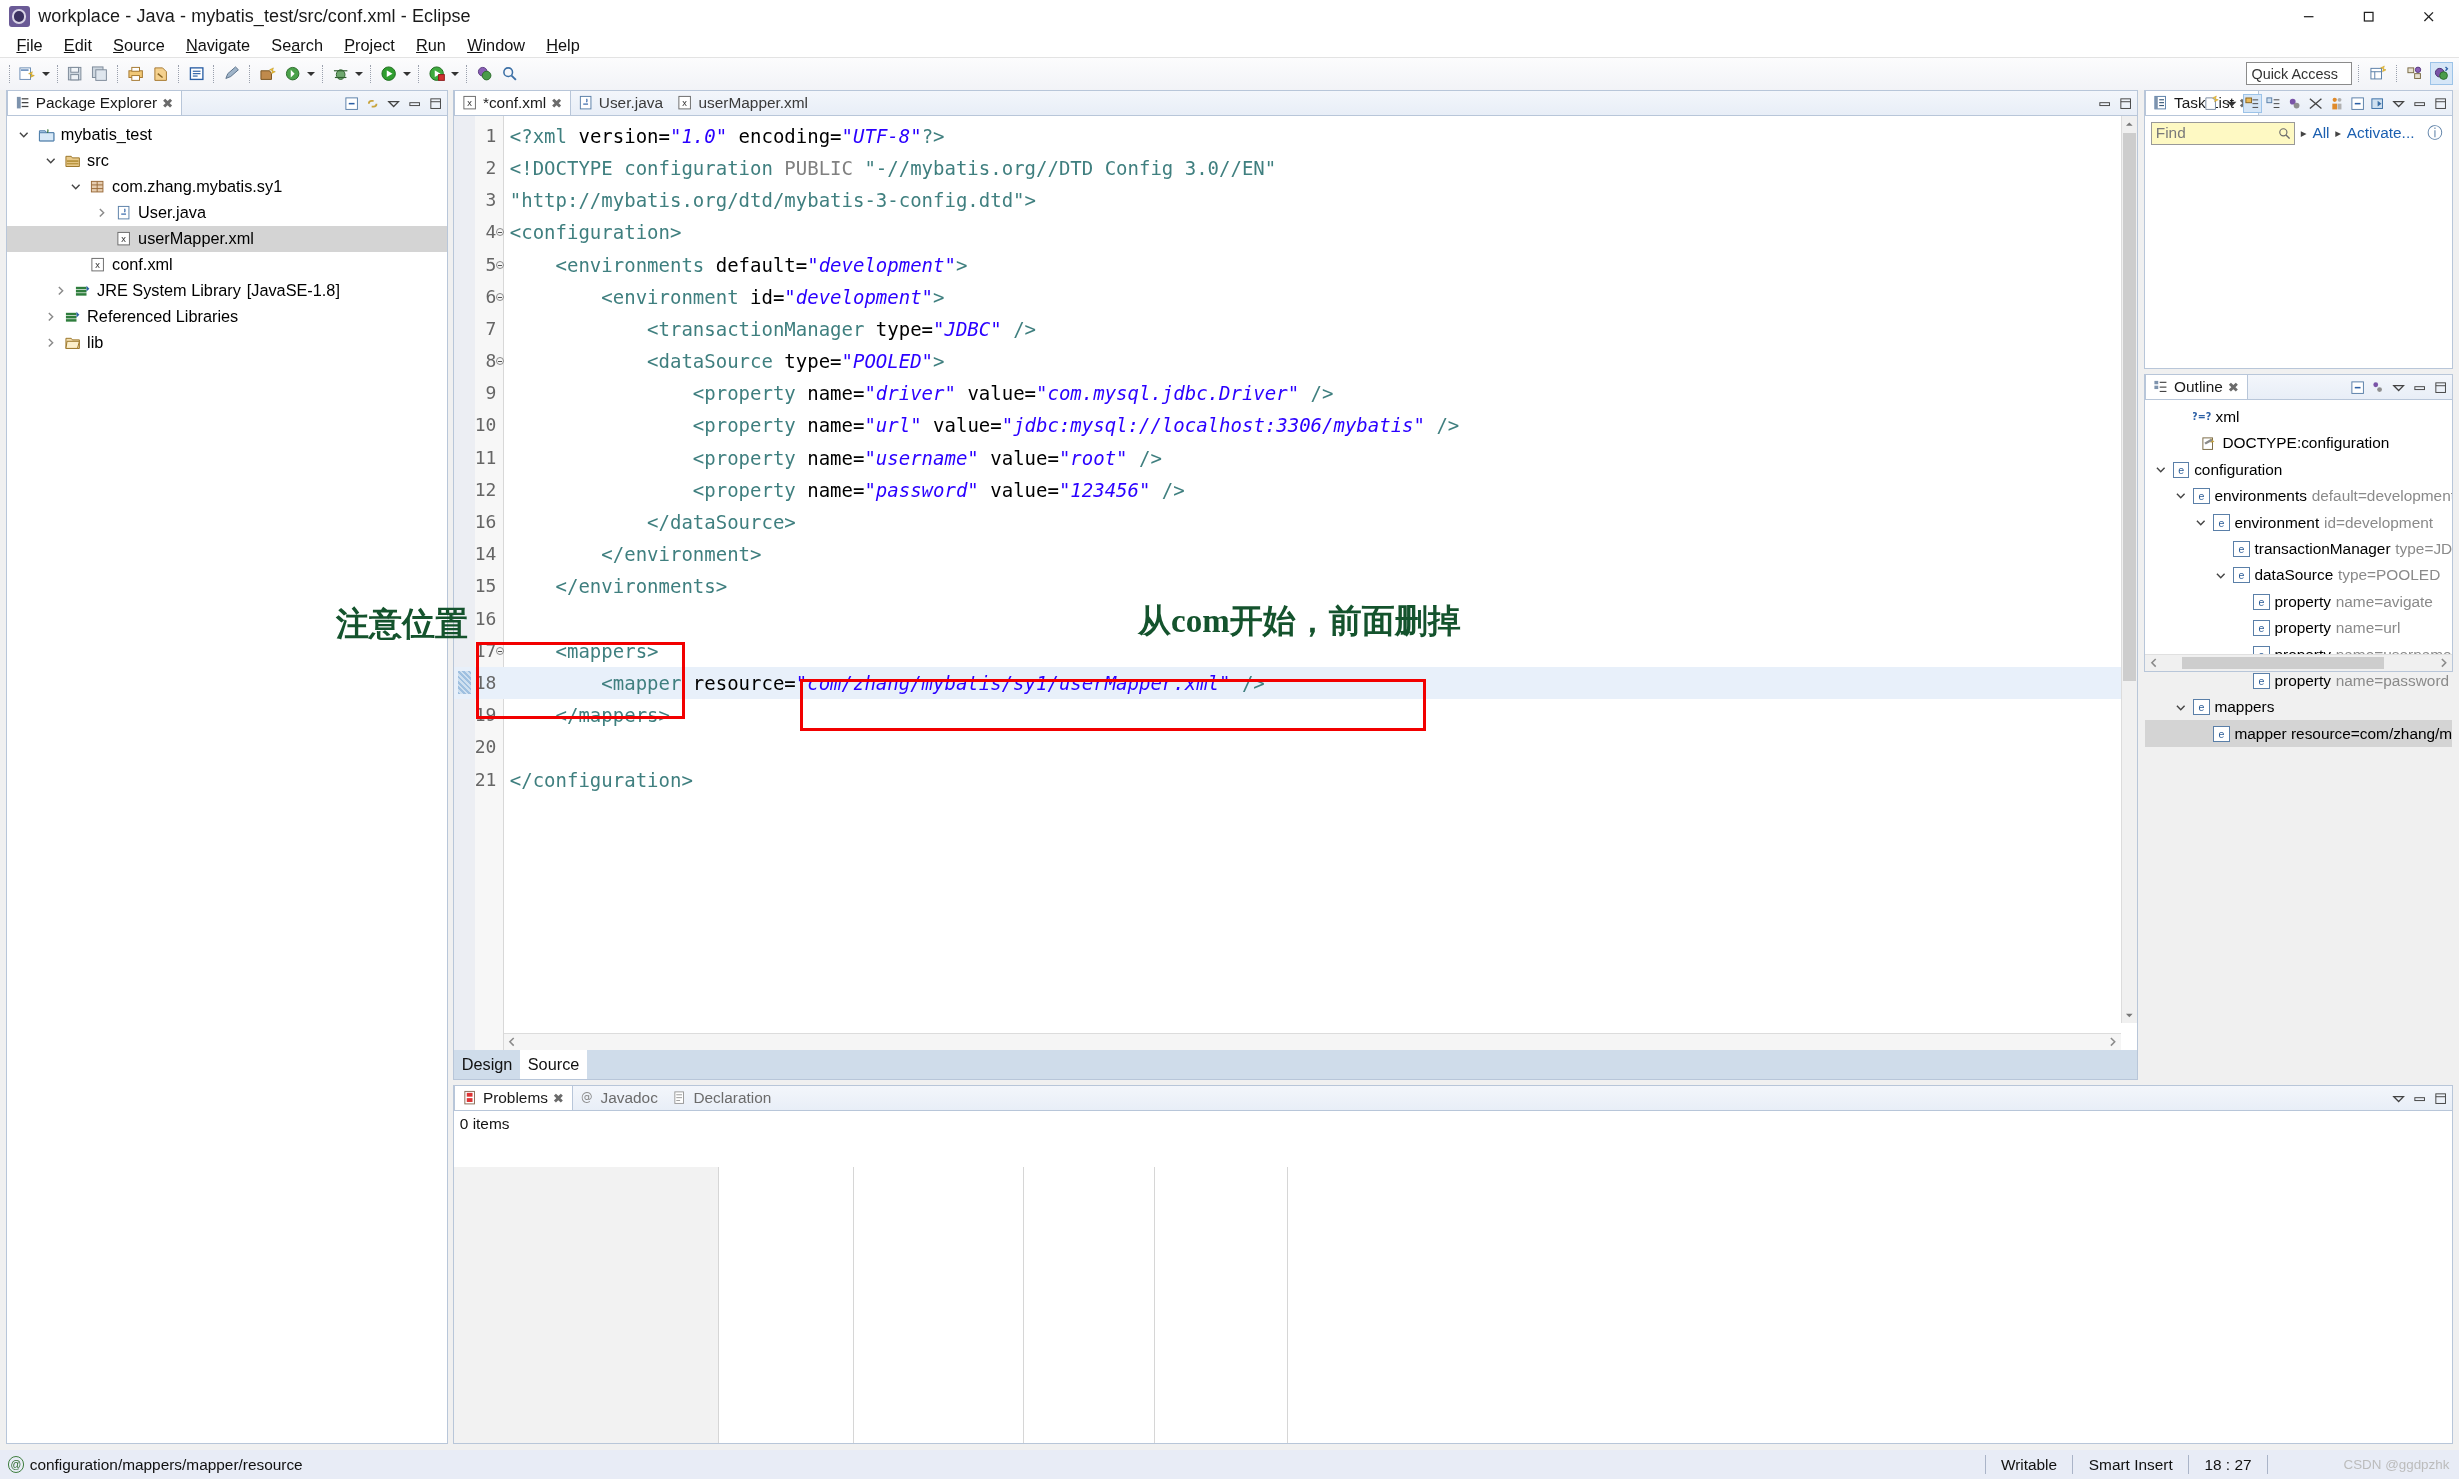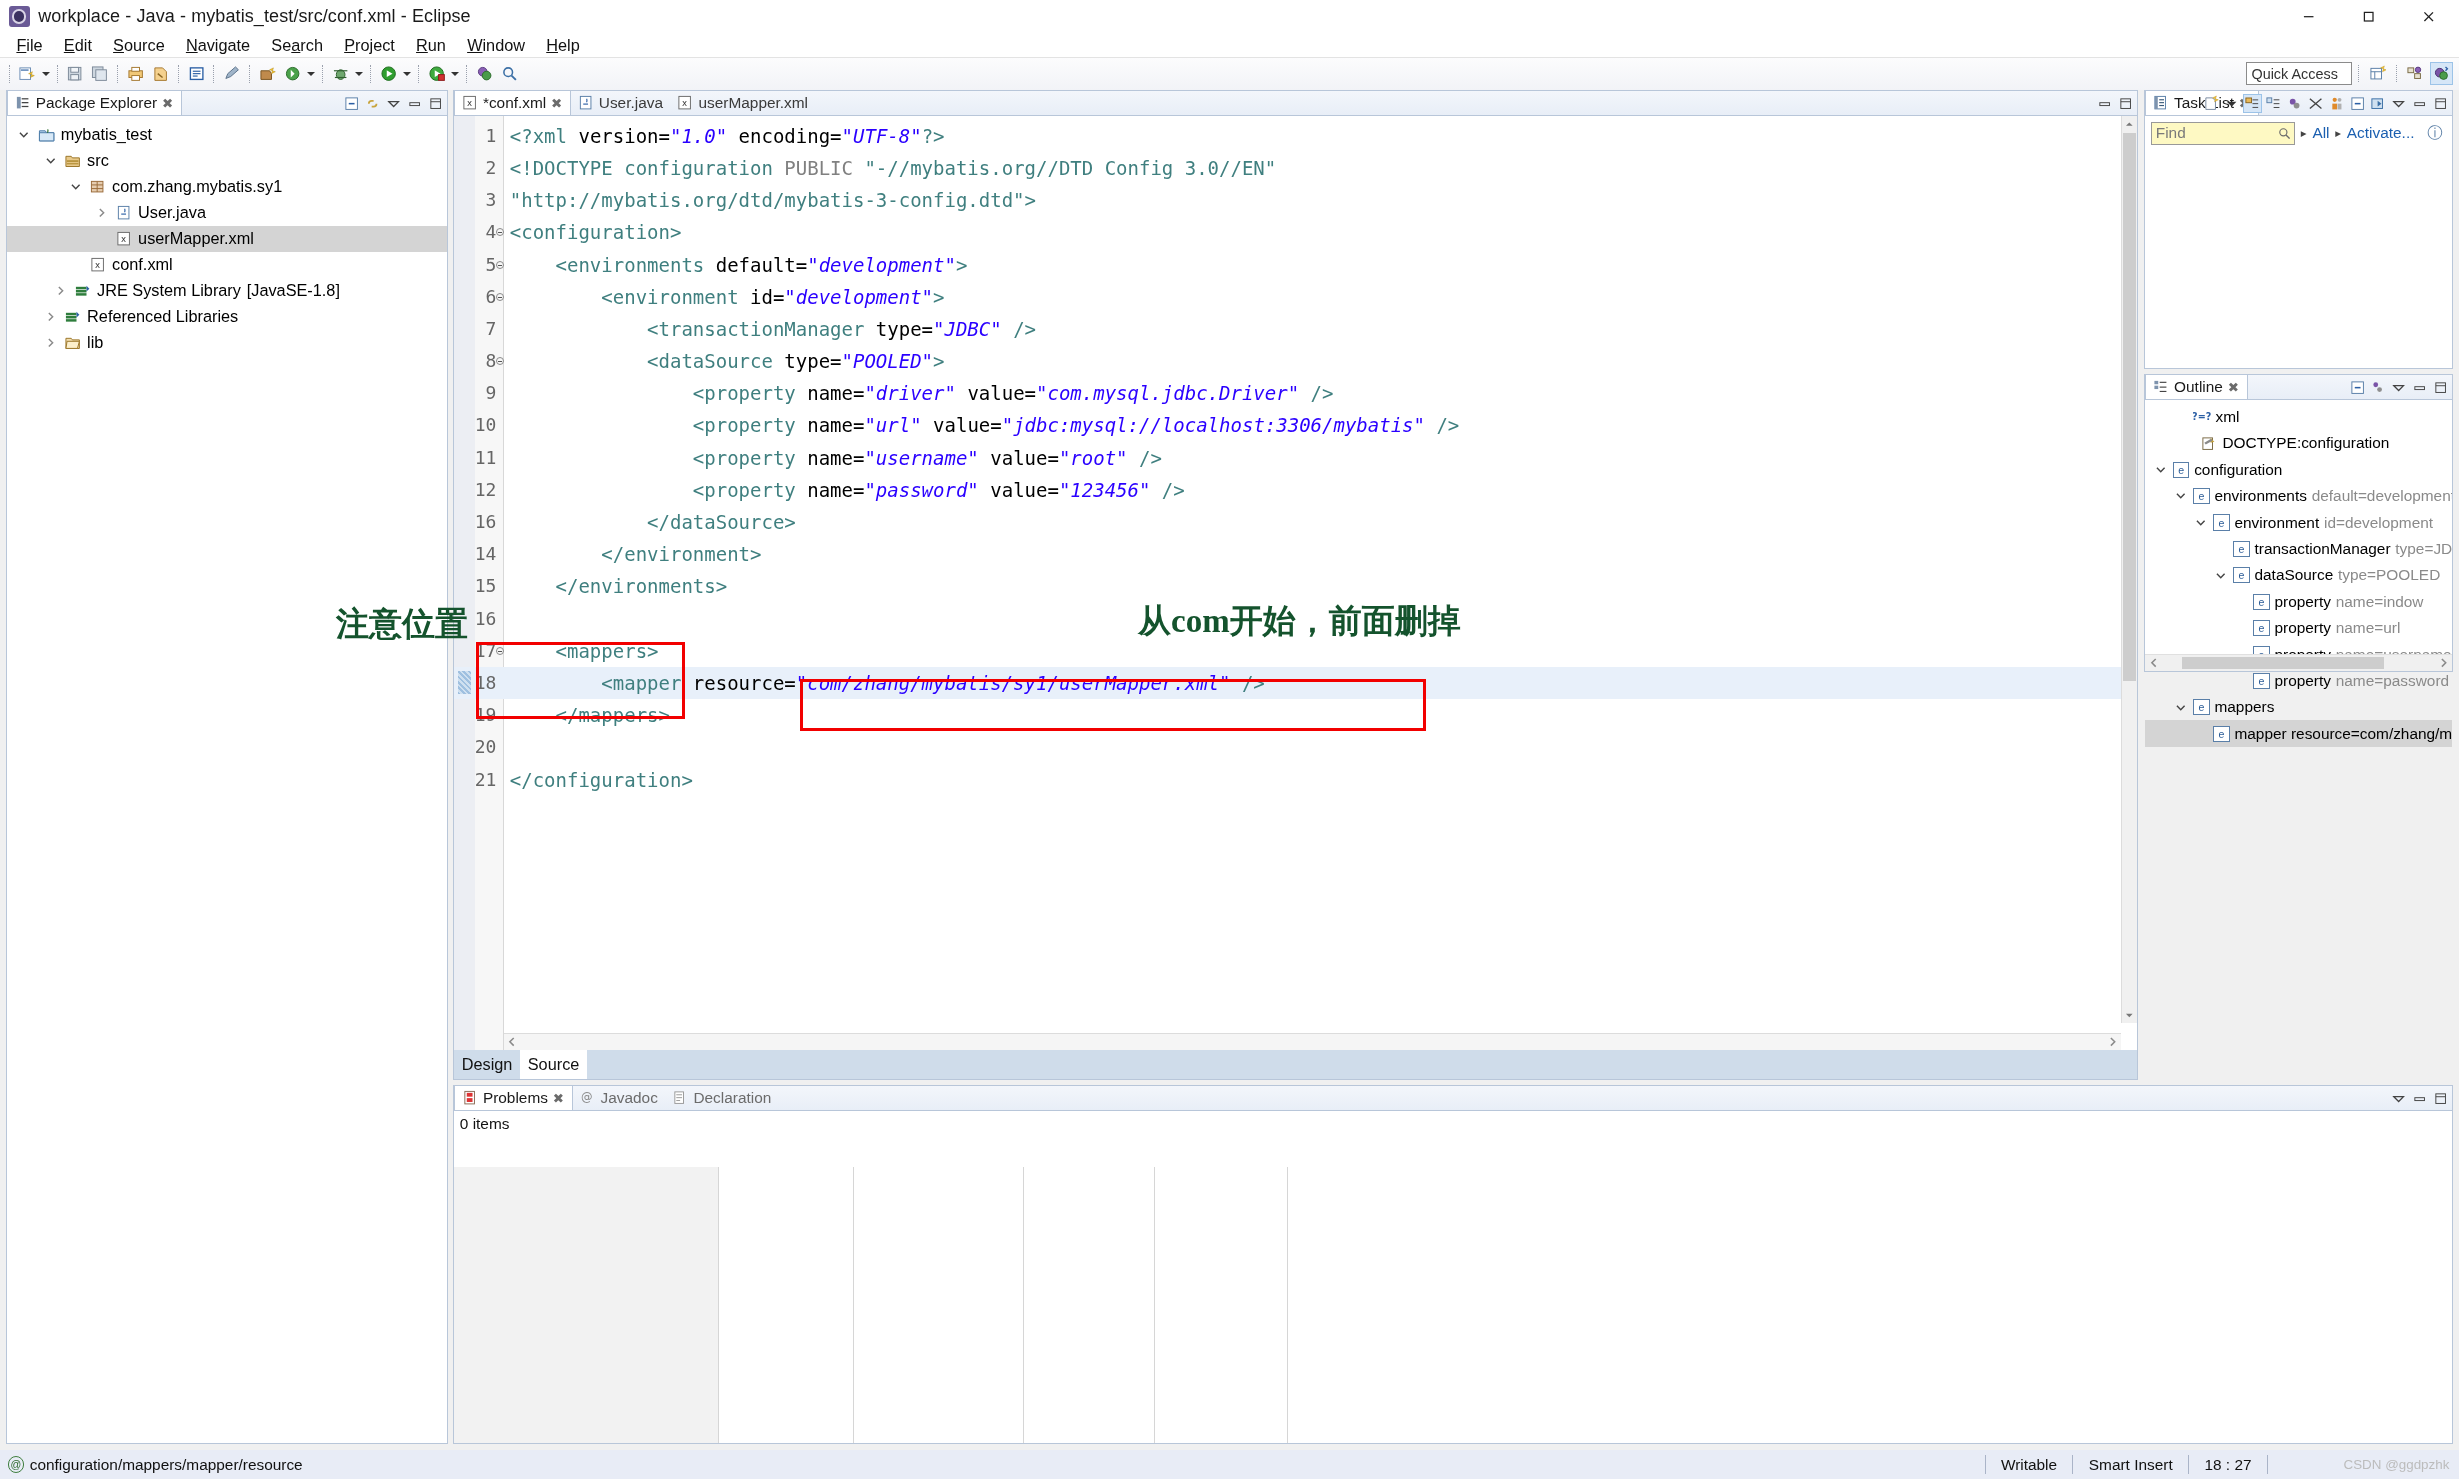--- a/index.html
+++ b/index.html
@@ -914,21 +914,21 @@
               </svg>
             </div>
             <span class="ol-eicon">e</span>
             <span>dataSource</span>
             <span class="ol-attr">type=POOLED</span>
           </div>
           <div class="ol-row" style="padding-left: 88px;">
             <div class="twisty none"></div>
             <span class="ol-eicon">e</span>
             <span>property</span>
-            <span class="ol-attr">name=indow</span>
+            <span class="ol-attr">name=avigate</span>
           </div>
           <div class="ol-row" style="padding-left: 88px;">
             <div class="twisty none"></div>
             <span class="ol-eicon">e</span>
             <span>property</span>
             <span class="ol-attr">name=url</span>
           </div>
           <div class="ol-row" style="padding-left: 88px;">
             <div class="twisty none"></div>
             <span class="ol-eicon">e</span>

